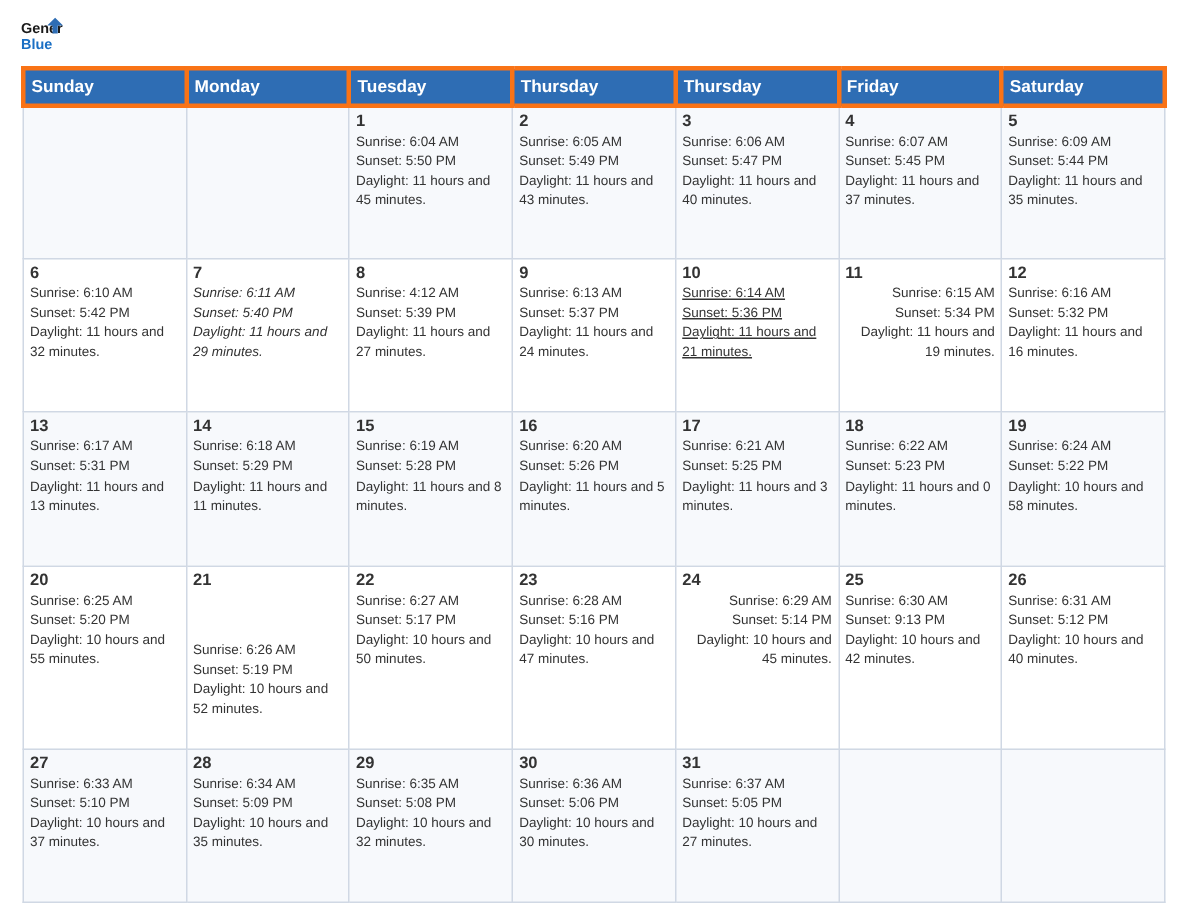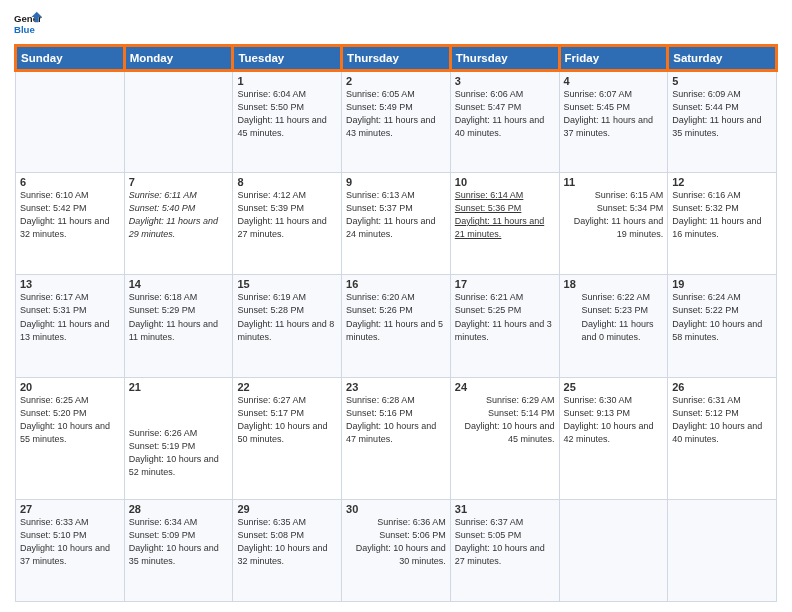--- a/index.html
+++ b/index.html
@@ -225,21 +225,21 @@
 Daylight: 11 hours and 5 minutes.</div>
           </td>
           <td>
             <span class="day-num">17</span>
             <div class="day-info" style="white-space: pre-line;">Sunrise: 6:21 AM
 Sunset: 5:25 PM
 Daylight: 11 hours and 3 minutes.</div>
           </td>
           <td>
             <span class="day-num">18</span>
-            <div class="day-info" style="white-space: pre-line; margin-left: 18px;">Sunrise: 6:22 AM
+            <div class="day-info" style="white-space: pre-line;">Sunrise: 6:22 AM
 Sunset: 5:23 PM
 Daylight: 11 hours and 0 minutes.</div>
           </td>
           <td>
             <span class="day-num">19</span>
             <div class="day-info" style="white-space: pre-line;">Sunrise: 6:24 AM
 Sunset: 5:22 PM
 Daylight: 10 hours and 58 minutes.</div>
           </td>
         </tr>
@@ -301,21 +301,21 @@
 Daylight: 10 hours and 35 minutes.</div>
           </td>
           <td>
             <span class="day-num">29</span>
             <div class="day-info" style="white-space: pre-line;">Sunrise: 6:35 AM
 Sunset: 5:08 PM
 Daylight: 10 hours and 32 minutes.</div>
           </td>
           <td>
             <span class="day-num">30</span>
-            <div class="day-info" style="white-space: pre-line; text-align: right;">Sunrise: 6:36 AM
+            <div class="day-info" style="white-space: pre-line;">Sunrise: 6:36 AM
 Sunset: 5:06 PM
 Daylight: 10 hours and 30 minutes.</div>
           </td>
           <td>
             <span class="day-num">31</span>
             <div class="day-info" style="white-space: pre-line;">Sunrise: 6:37 AM
 Sunset: 5:05 PM
 Daylight: 10 hours and 27 minutes.</div>
           </td>
           <td class="empty-cell"></td>

